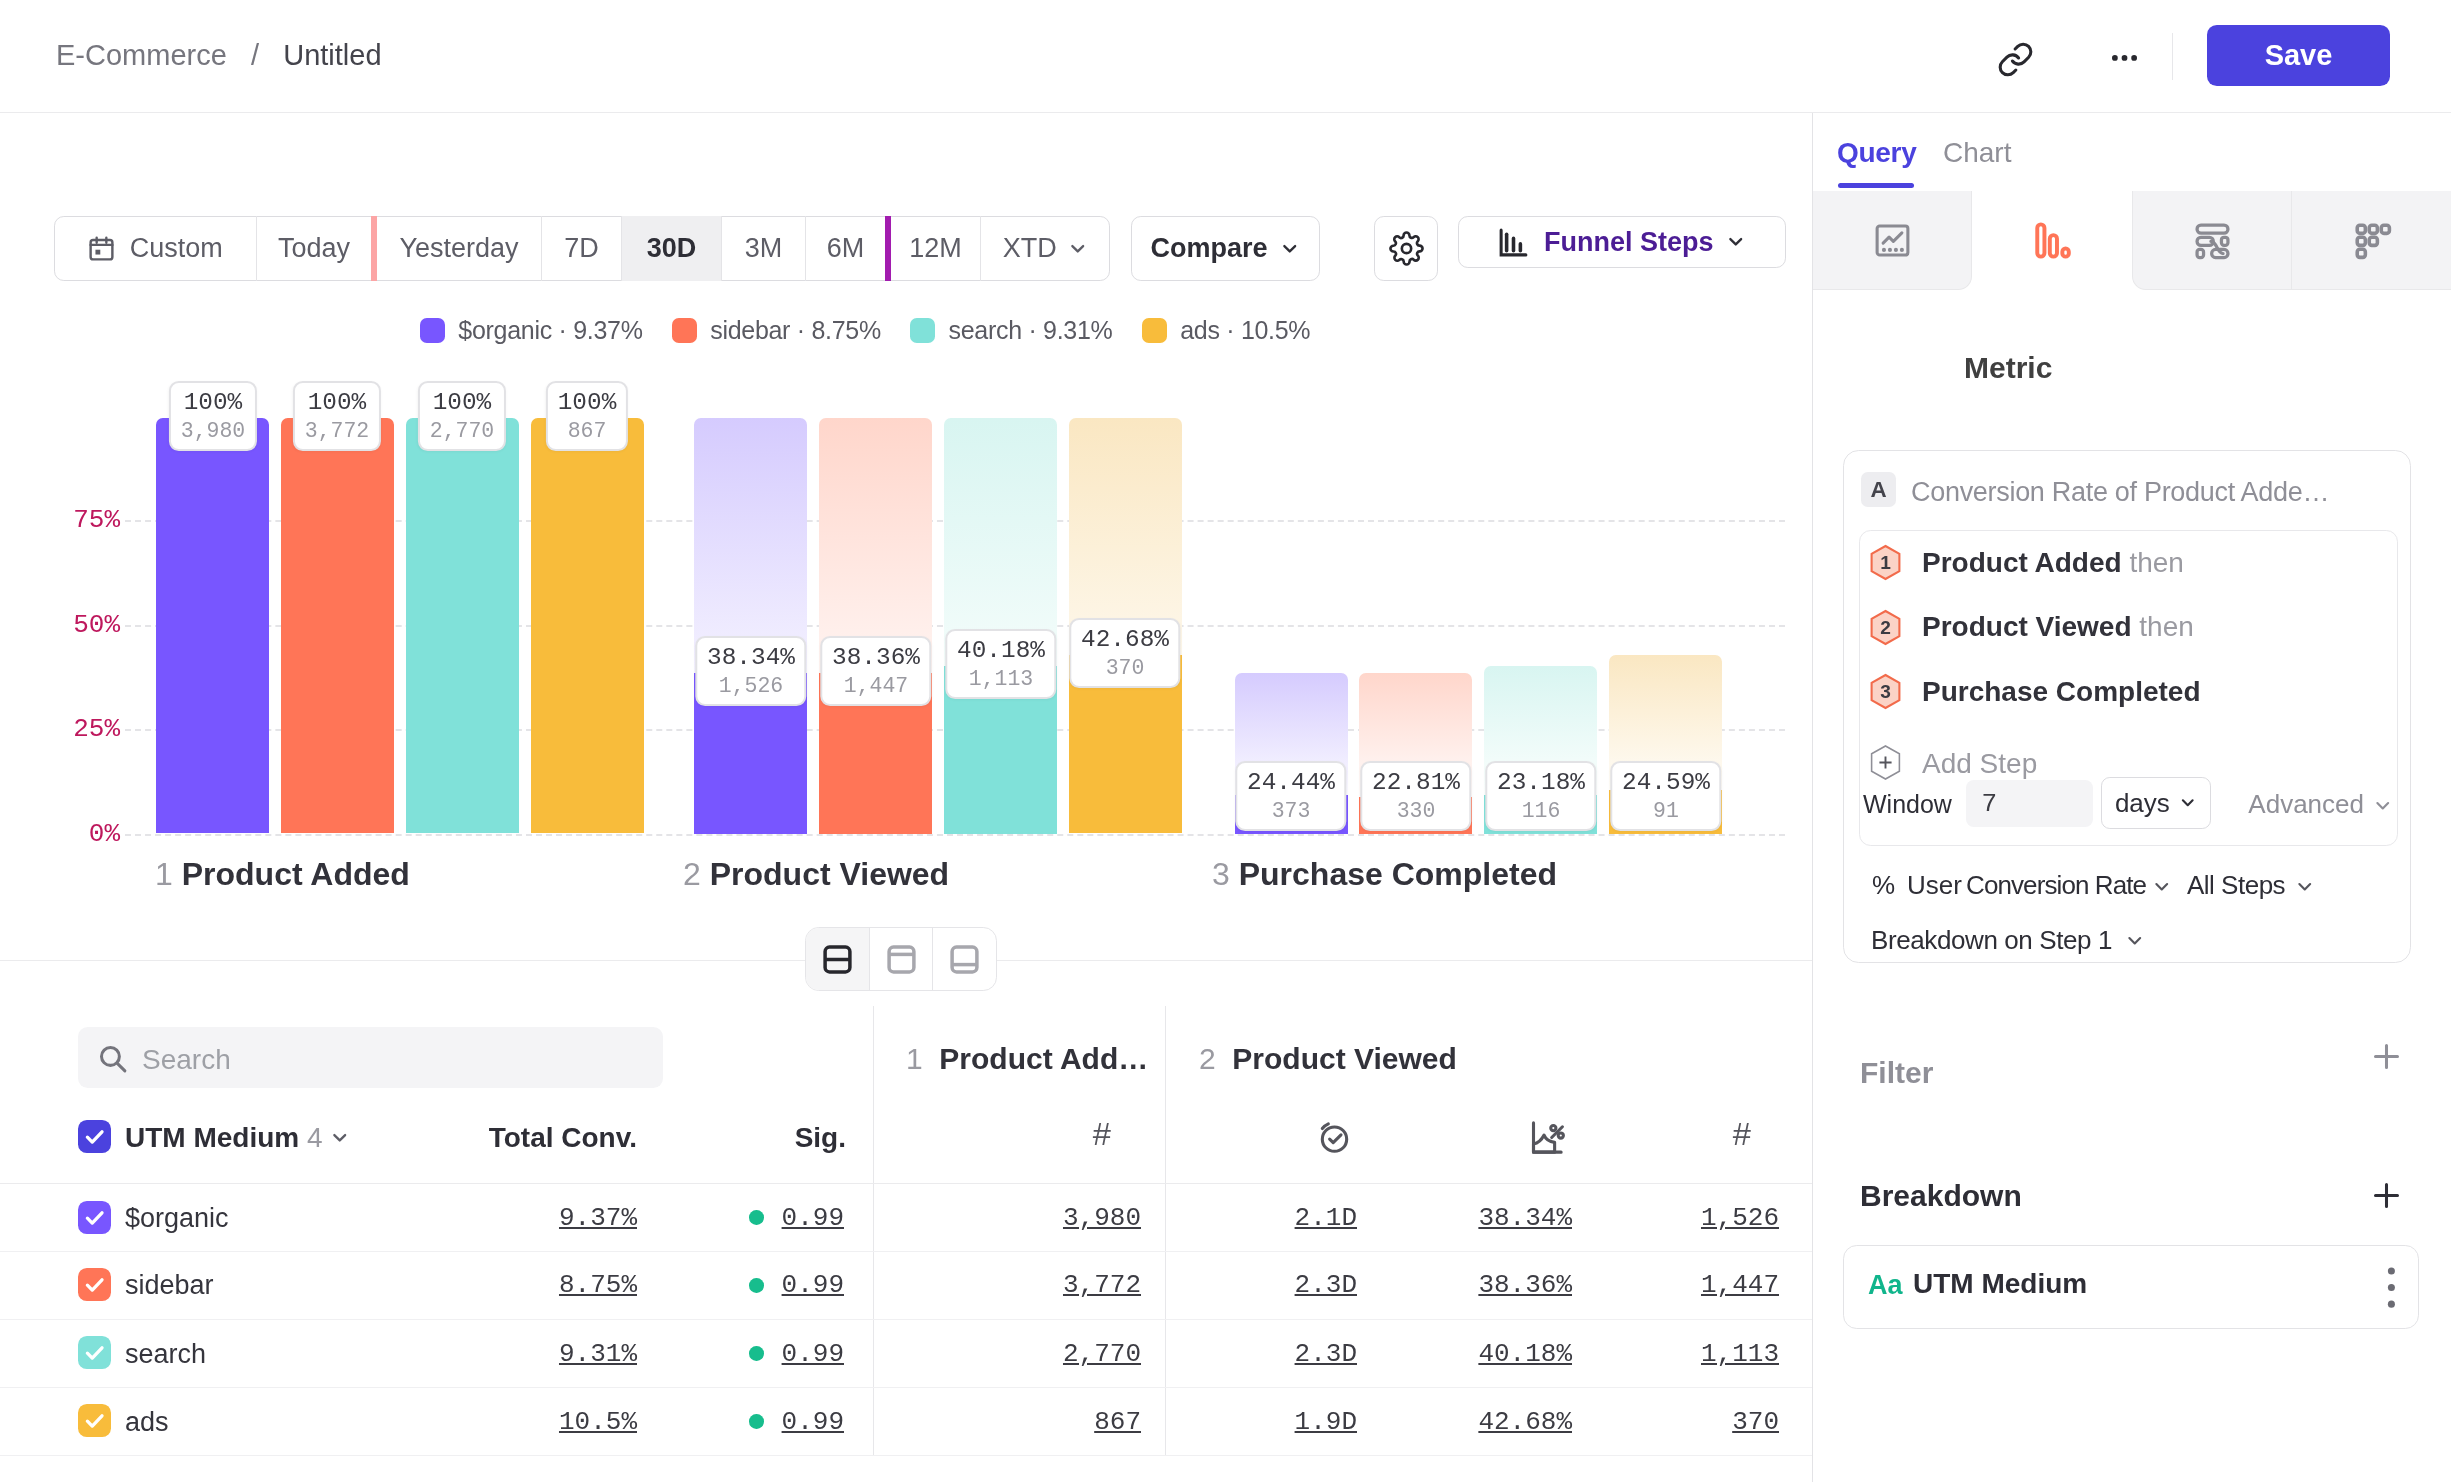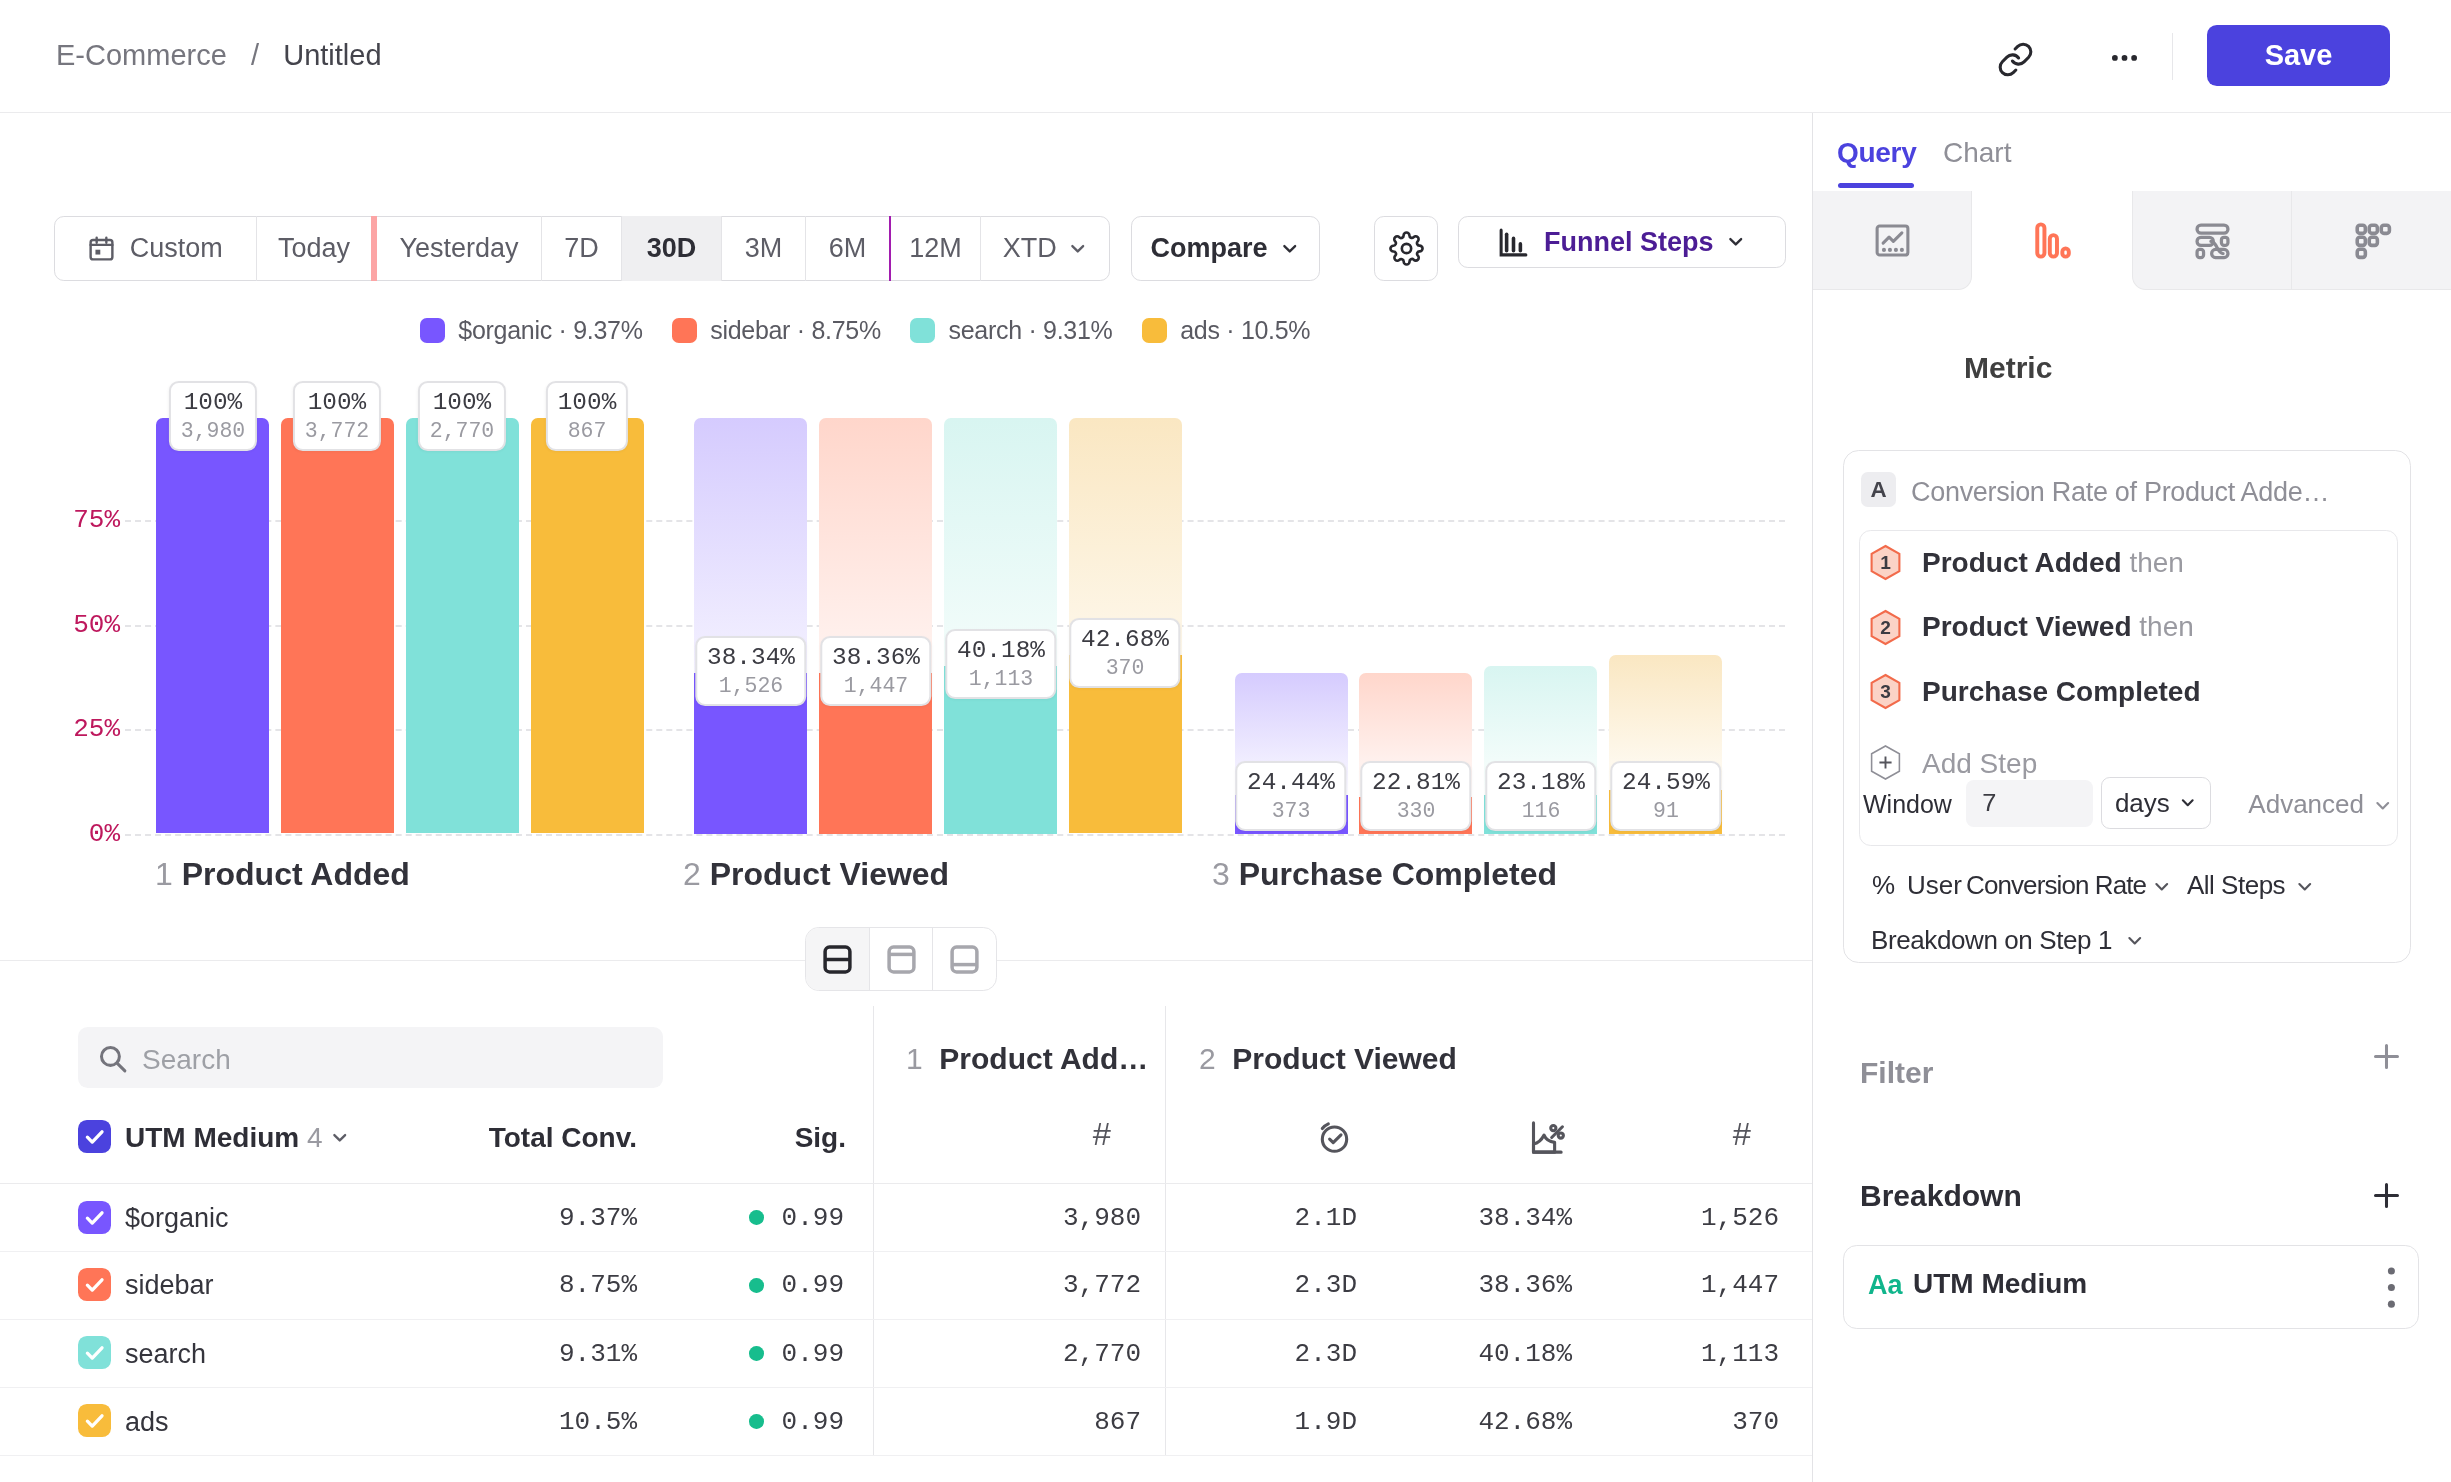--- a/index.html
+++ b/index.html
@@ -18,21 +18,21 @@
 .lab .p{font-family:"Liberation Mono",monospace;font-size:24.4px;color:#3c3c43;white-space:nowrap;}
 .lab .c{font-family:"Liberation Mono",monospace;font-size:21.5px;color:#9a9aa1;white-space:nowrap;}
 .grid{position:absolute;left:125px;width:1660px;border-top:2px dashed #e4e4e7;height:0;}
 .ylab{position:absolute;width:78px;text-align:right;font-family:"Liberation Mono",monospace;
   font-size:26px;color:#be185d;transform:translateY(-50%);left:42px;}
 .steplab{position:absolute;font-size:32px;white-space:nowrap;}
 .steplab .n{color:#9a9aa1;}
 .steplab .t{color:#32323a;font-weight:bold;}
 .chk{position:absolute;width:33px;height:33px;border-radius:8.8px;display:flex;align-items:center;justify-content:center;}
 .cell{position:absolute;font-family:"Liberation Mono",monospace;font-size:26px;color:#3c3c43;
-  text-align:right;transform:translateY(-50%);white-space:nowrap;}
+  text-align:right;transform:translateY(-50%);white-space:nowrap;text-decoration:underline;}
 .rowlab{position:absolute;font-size:27px;color:#35353d;transform:translateY(-50%);}
 .scard{position:absolute;border:1px solid #e3e3e6;border-radius:13.7px;background:#fff;}
 </style>
 </head>
 <body>
 <div id="page">
 
 <div class="abs" style="left:56px;top:39px;font-size:29px;color:#76767e;">E-Commerce&nbsp;&nbsp;&nbsp;/&nbsp;&nbsp;&nbsp;<span style="color:#44444c;">Untitled</span></div>
 <div class="hline" style="left:0;top:112px;width:2452px;"></div>
 
@@ -56,21 +56,21 @@
           <path d="M8 3v4M16 3v4M3 9h18"></path>
           <rect x="7" y="13" width="4" height="4" fill="#5d5d66" stroke="none"></rect>
         </svg>
     <span style="margin-left:13.7px;">Custom</span>
       </div>
   <div style="flex:0 0 120px;display:flex;align-items:center;justify-content:center;border-right:6px solid #fca5a5;">Today</div>
   <div style="flex:0 0 165px;display:flex;align-items:center;justify-content:center;border-right:1px solid #e4e4e7;">Yesterday</div>
   <div style="flex:0 0 80px;display:flex;align-items:center;justify-content:center;border-right:1px solid #e4e4e7;">7D</div>
   <div style="flex:0 0 100px;display:flex;align-items:center;justify-content:center;border-right:1px solid #e4e4e7;background:#efeff1;color:#2e2e36;font-weight:bold;">30D</div>
   <div style="flex:0 0 84px;display:flex;align-items:center;justify-content:center;border-right:1px solid #e4e4e7;">3M</div>
-  <div style="flex:0 0 85px;display:flex;align-items:center;justify-content:center;border-right:2px solid #a21caf;">6M</div>
+  <div style="flex:0 0 85px;display:flex;align-items:center;justify-content:center;border-right:6px solid #a21caf;">6M</div>
   <div style="flex:0 0 90px;display:flex;align-items:center;justify-content:center;border-right:1px solid #e4e4e7;">12M</div>
   <div style="flex:1;display:flex;align-items:center;justify-content:center;">XTD
     <svg width="21.5" height="21.5" viewBox="0 0 24 24" fill="none" stroke="#5d5d66" stroke-width="2.6" stroke-linecap="round" stroke-linejoin="round" style="margin-left:9.8px;">
           <path d="M6 9l6 6 6-6"></path>
         </svg></div>
 </div>
 <div class="btn" style="left:1131px;top:216px;width:189px;height:65px;font-weight:bold;color:#2e2e36;">Compare
   <svg width="21.5" height="21.5" viewBox="0 0 24 24" fill="none" stroke="#2e2e36" stroke-width="2.6" stroke-linecap="round" stroke-linejoin="round" style="margin-left:11.7px;">
         <path d="M6 9l6 6 6-6"></path>
       </svg></div>

